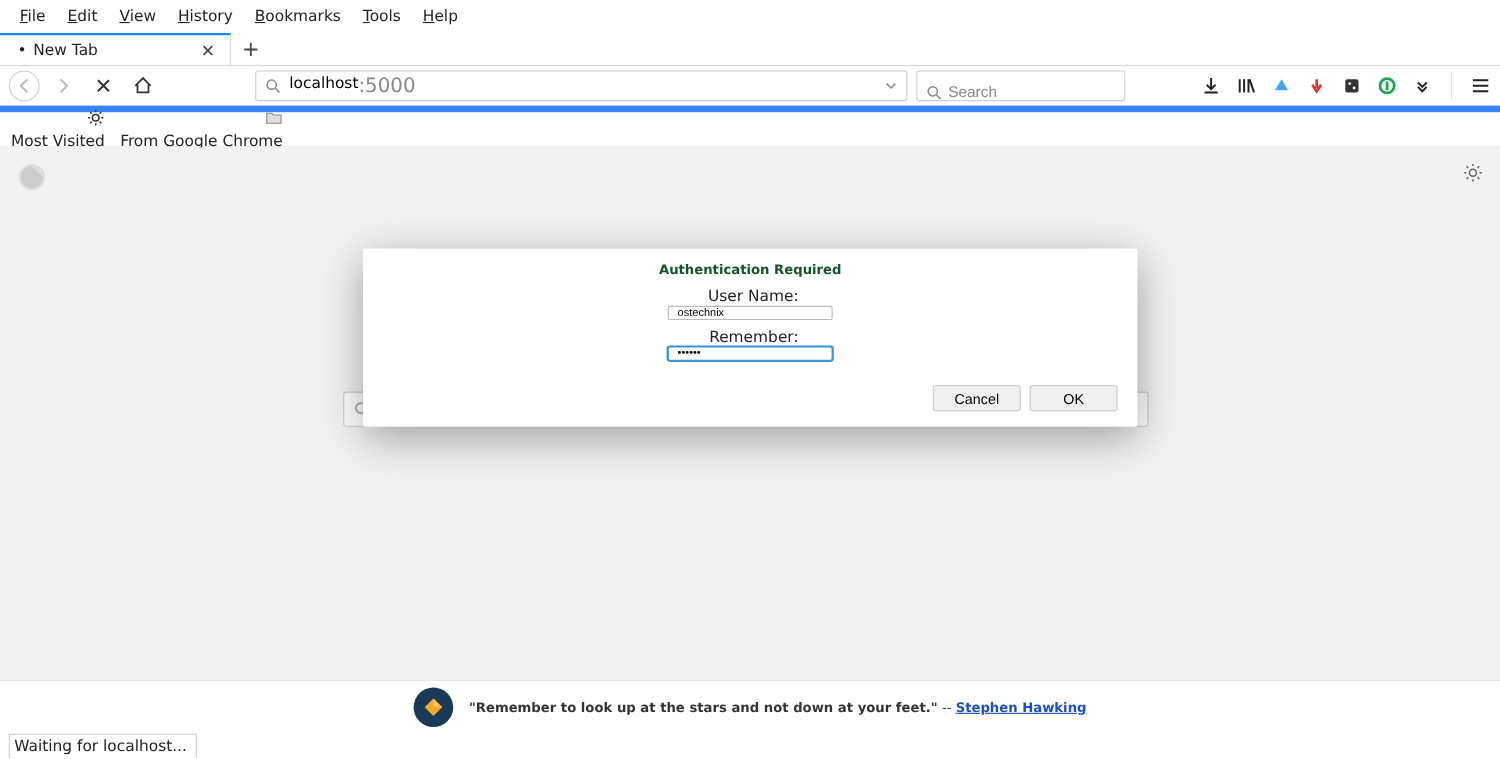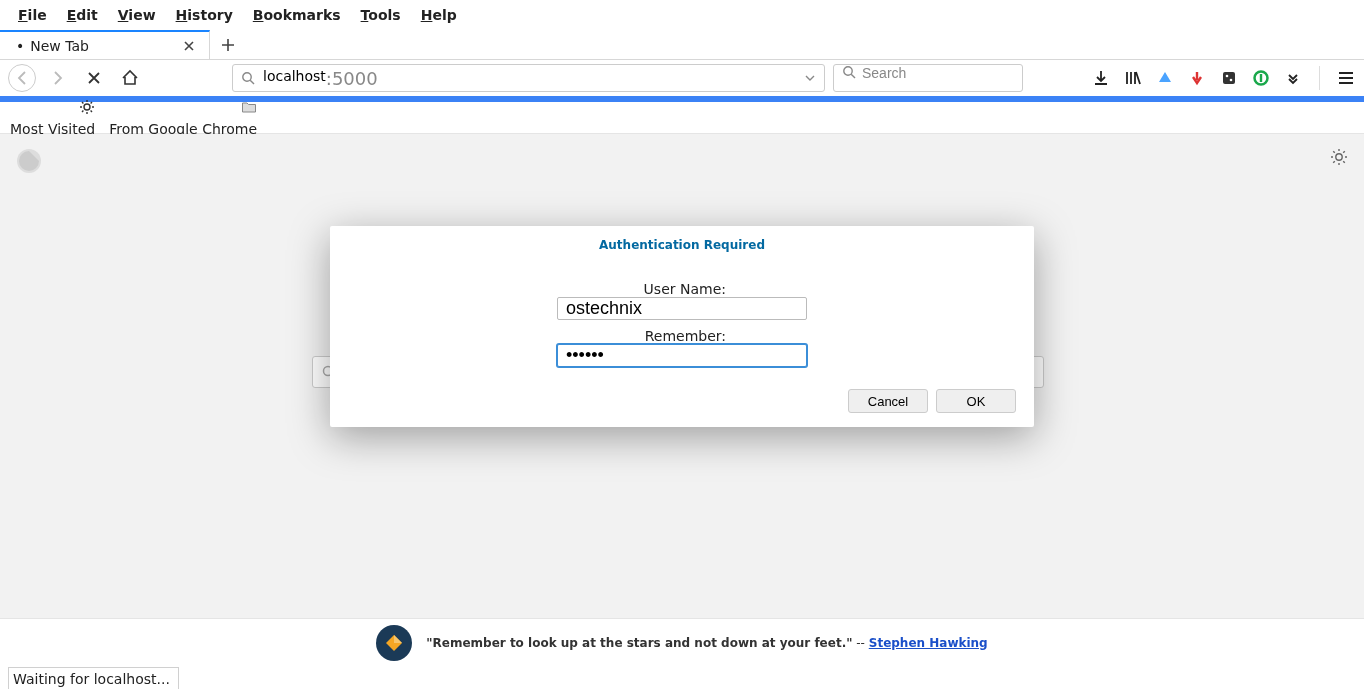--- a/index.html
+++ b/index.html
@@ -1,68 +1,68 @@
 <!DOCTYPE html>
 <html><head>
 <meta charset="utf-8">
 <style>
   * { box-sizing: border-box; margin: 0; padding: 0; }
   html, body { width: 1364px; height: 690px; font-family: "DejaVu Sans", "Segoe UI", Arial, sans-serif; font-size: 13px; color: #222; background: #fff; overflow: hidden; }
 
   
   .menubar { display: flex; align-items: center; height: 30px; padding: 0 8px; background: #fff; }
-  .menubar .item { padding: 4px 10px; font-size: 14px; cursor: default; font-weight: bold; }
+  .menubar .item { padding: 4px 10px; font-size: 14px; cursor: default; }
   .menubar .item u { text-decoration: underline; }
 
   
   .tabstrip { display: flex; align-items: center; height: 30px; border-bottom: 1px solid #d7d7d7; background: #fff; }
   .tab { display: flex; align-items: center; height: 30px; padding: 0 10px 0 16px; min-width: 210px; border-right: 1px solid #d7d7d7; border-top: 2px solid #1a84ff; position: relative; }
   .tab .dot { font-size: 14px; margin-right: 6px; }
   .tab .label { flex: 1; font-size: 14px; }
   .tab .close { font-size: 14px; color: #444; padding: 2px 4px; }
   .newtab { width: 36px; height: 30px; display: flex; align-items: center; justify-content: center; font-size: 18px; }
 
   
   .toolbar { display: flex; align-items: center; height: 42px; padding: 0 8px; gap: 8px; background: #fff; border-bottom: 6px solid #3b82f6; }
   .nav-btn { width: 28px; height: 28px; display: flex; align-items: center; justify-content: center; border-radius: 50%; }
   .nav-btn.circle { border: 1px solid #ccc; }
   .nav-btn.disabled svg { stroke: #bbb; }
   .nav-btn svg { stroke: #333; }
   .urlbar { flex: 1; display: flex; align-items: center; height: 28px; border: 1px solid #ccc; border-radius: 3px; padding: 0 8px; gap: 8px; margin-left: 6px; }
   .urlbar .url-host { color: #000; font-size: 14px; }
   .urlbar .url-rest { color: #888; font-size: 18px; }
   .urlbar .drop { color: #999; font-size: 11px; }
-  .searchbox { width: 190px; height: 28px; display: flex; align-items: flex-start; border: 1px solid #ccc; border-radius: 3px; padding: 0 8px; gap: 6px; }
+  .searchbox { width: 190px; height: 28px; display: flex; align-items: flex-end; border: 1px solid #ccc; border-radius: 3px; padding: 0 8px; gap: 6px; }
   .searchbox input { border: none; outline: none; font-size: 14px; width: 100%; color: #000; }
   .searchbox input::placeholder { color: #888; }
   .toolbar-right { display: flex; align-items: center; gap: 12px; margin-left: 60px; }
   .toolbar-icon { width: 20px; height: 20px; display: flex; align-items: center; justify-content: center; }
   .divider { width: 1px; height: 24px; background: #ddd; margin: 0 4px; }
 
   
   .bookmarks { display: flex; align-items: center; height: 32px; padding: 0 10px; gap: 14px; border-bottom: 1px solid #e5e5e5; }
   .bk-item { display: flex; align-items: flex-end; gap: 6px; font-size: 14px; flex-direction: column; }
 
   
   .content { position: relative; height: calc(690px - 30px - 30px - 42px - 32px - 48px - 24px); background: #f2f2f2; }
   .ff-logo { position: absolute; top: 12px; left: 14px; }
   .gear-corner { position: absolute; top: 14px; right: 16px; color: #555; }
 
   .hidden-search { position: absolute; left: 312px; top: 222px; width: 732px; height: 32px; border: 1px solid #ccc; border-radius: 3px; background: #fff; display: flex; align-items: center; padding: 0 8px; }
 
   
   .dialog-wrap { position: absolute; left: 0; top: 0; right: 0; bottom: 0; }
   .dialog { position: absolute; left: 330px; top: 92px; width: 704px; background: #fff; border-radius: 2px; box-shadow: 0 10px 40px rgba(0,0,0,0.35); padding: 12px 18px 14px 18px; }
-  .dialog-title { text-align: center; font-size: 12px; color: #0369a1; font-weight: bold; margin-bottom: 29px; }
+  .dialog-title { text-align: center; font-size: 12px; color: #14532d; font-weight: bold; margin-bottom: 10px; }
   .dialog-body { display: flex; gap: 18px; align-items: flex-start; margin-bottom: 14px; }
   .key-icon { width: 40px; height: 40px; flex-shrink: 0; margin-left: 8px; }
   .dialog-msg { font-size: 14px; line-height: 1.35; }
   .form-row { display: flex; align-items: center; margin-bottom: 8px; flex-direction: column; }
   .form-row label { width: 96px; text-align: right; margin-right: 8px; font-size: 14px; }
-  .form-row input { flex: 1; height: 28px; border: 1px solid #bbb; border-radius: 2px; padding: 0 8px; font-size: 18px; }
+  .form-row input { flex: 1; height: 28px; border: 1px solid #bbb; border-radius: 2px; padding: 0 8px; font-size: 10px; }
   .form-row input.focused { border: 1px solid #3b8ed8; box-shadow: 0 0 0 1px #3b8ed8; }
   .dialog-buttons { display: flex; justify-content: flex-end; gap: 8px; margin-top: 22px; }
   .dialog-buttons button { width: 80px; height: 24px; background: #efefef; border: 1px solid #ccc; border-radius: 3px; font-size: 13px; }
 
   
   .footer { height: 48px; display: flex; align-items: center; justify-content: center; gap: 14px; background: #fff; border-top: 1px solid #e5e5e5; }
   .footer-badge { width: 36px; height: 36px; border-radius: 50%; background: #1b3a57; display: flex; align-items: center; justify-content: center; }
   .footer-text { font-size: 12px; font-weight: bold; color: #333; }
   .footer-text .dash { font-weight: normal; }
   .footer-text a { color: #1a4fc9; text-decoration: underline; font-weight: bold; }

